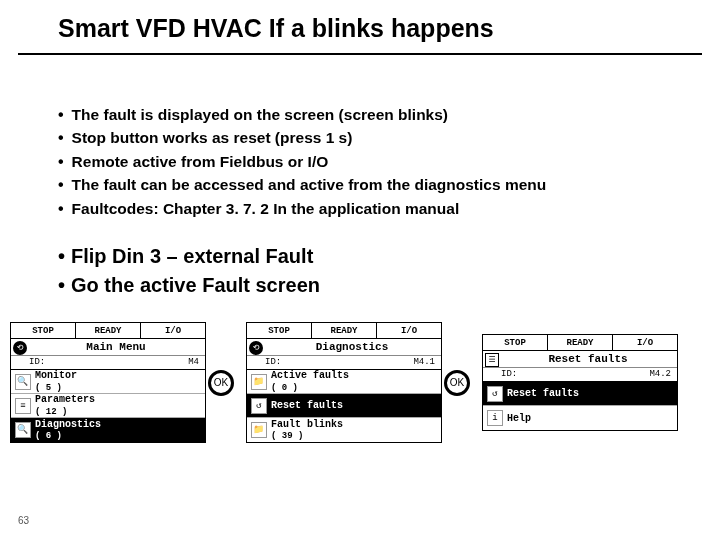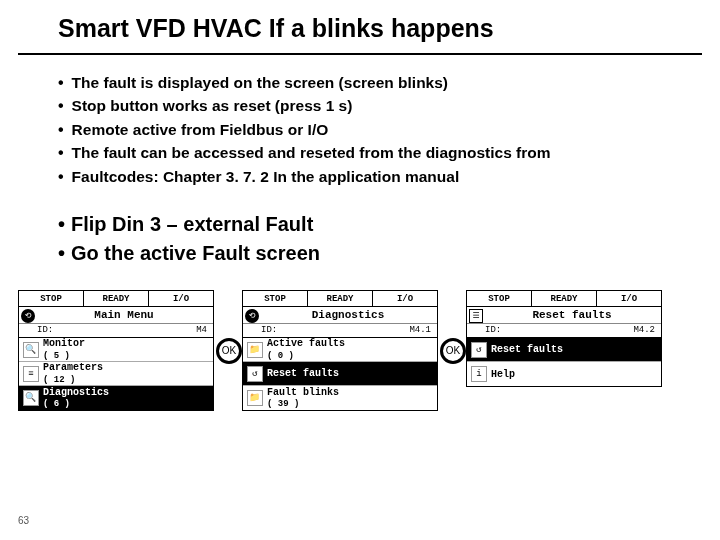--- a/index.html
+++ b/index.html
@@ -24,20 +24,21 @@
     font-weight: bold;
   }
   .brand {
     font-size: 18px;
     font-weight: bold;
     color: #e30613;
     letter-spacing: -0.3px;
   }
   .content {
     padding: 16px 42px 0 58px;
+    margin-top: 32px;
   }
   .bullet-list {
     list-style: none;
     font-size: 15.5px;
     line-height: 1.45;
     font-weight: 600;
     margin-bottom: 22px;
   }
   .bullet-list li::before {
     content: "•";
@@ -49,22 +50,23 @@
     font-size: 20px;
     font-weight: 700;
     line-height: 1.45;
   }
   .action-list li::before {
     content: "•";
     margin-right: 6px;
   }
   .screens {
     display: flex;
-    padding: 22px 18px 0 18px;
-    align-items: flex-start;
+    gap: 12px;
+    padding: 22px 18px 0 10px;
+    align-items: center;
   }
   .panel-group {
     display: flex;
     align-items: center;
     gap: 2px;
   }
   .panel {
     border: 1px solid #000;
     width: 196px;
     background: #fff;
@@ -174,21 +176,21 @@
 
 <div class="header">
   <div class="title">Smart VFD HVAC If a blinks happens</div>
 </div>
 
 <div class="content">
   <ul class="bullet-list">
     <li>The fault is displayed on the screen (screen blinks)</li>
     <li>Stop button works as reset (press 1 s)</li>
     <li>Remote active from Fieldbus or I/O</li>
-    <li>The fault can be accessed and reseted from the diagnostics from</li>
+    <li>The fault can be accessed and active from the diagnostics menu</li>
     <li>Faultcodes: Chapter 3. 7. 2 In the application manual</li>
   </ul>
   <ul class="action-list">
     <li>Flip Din 3 – external Fault</li>
     <li>Go the active Fault screen</li>
   </ul>
 </div>
 
 <div class="screens">
 

